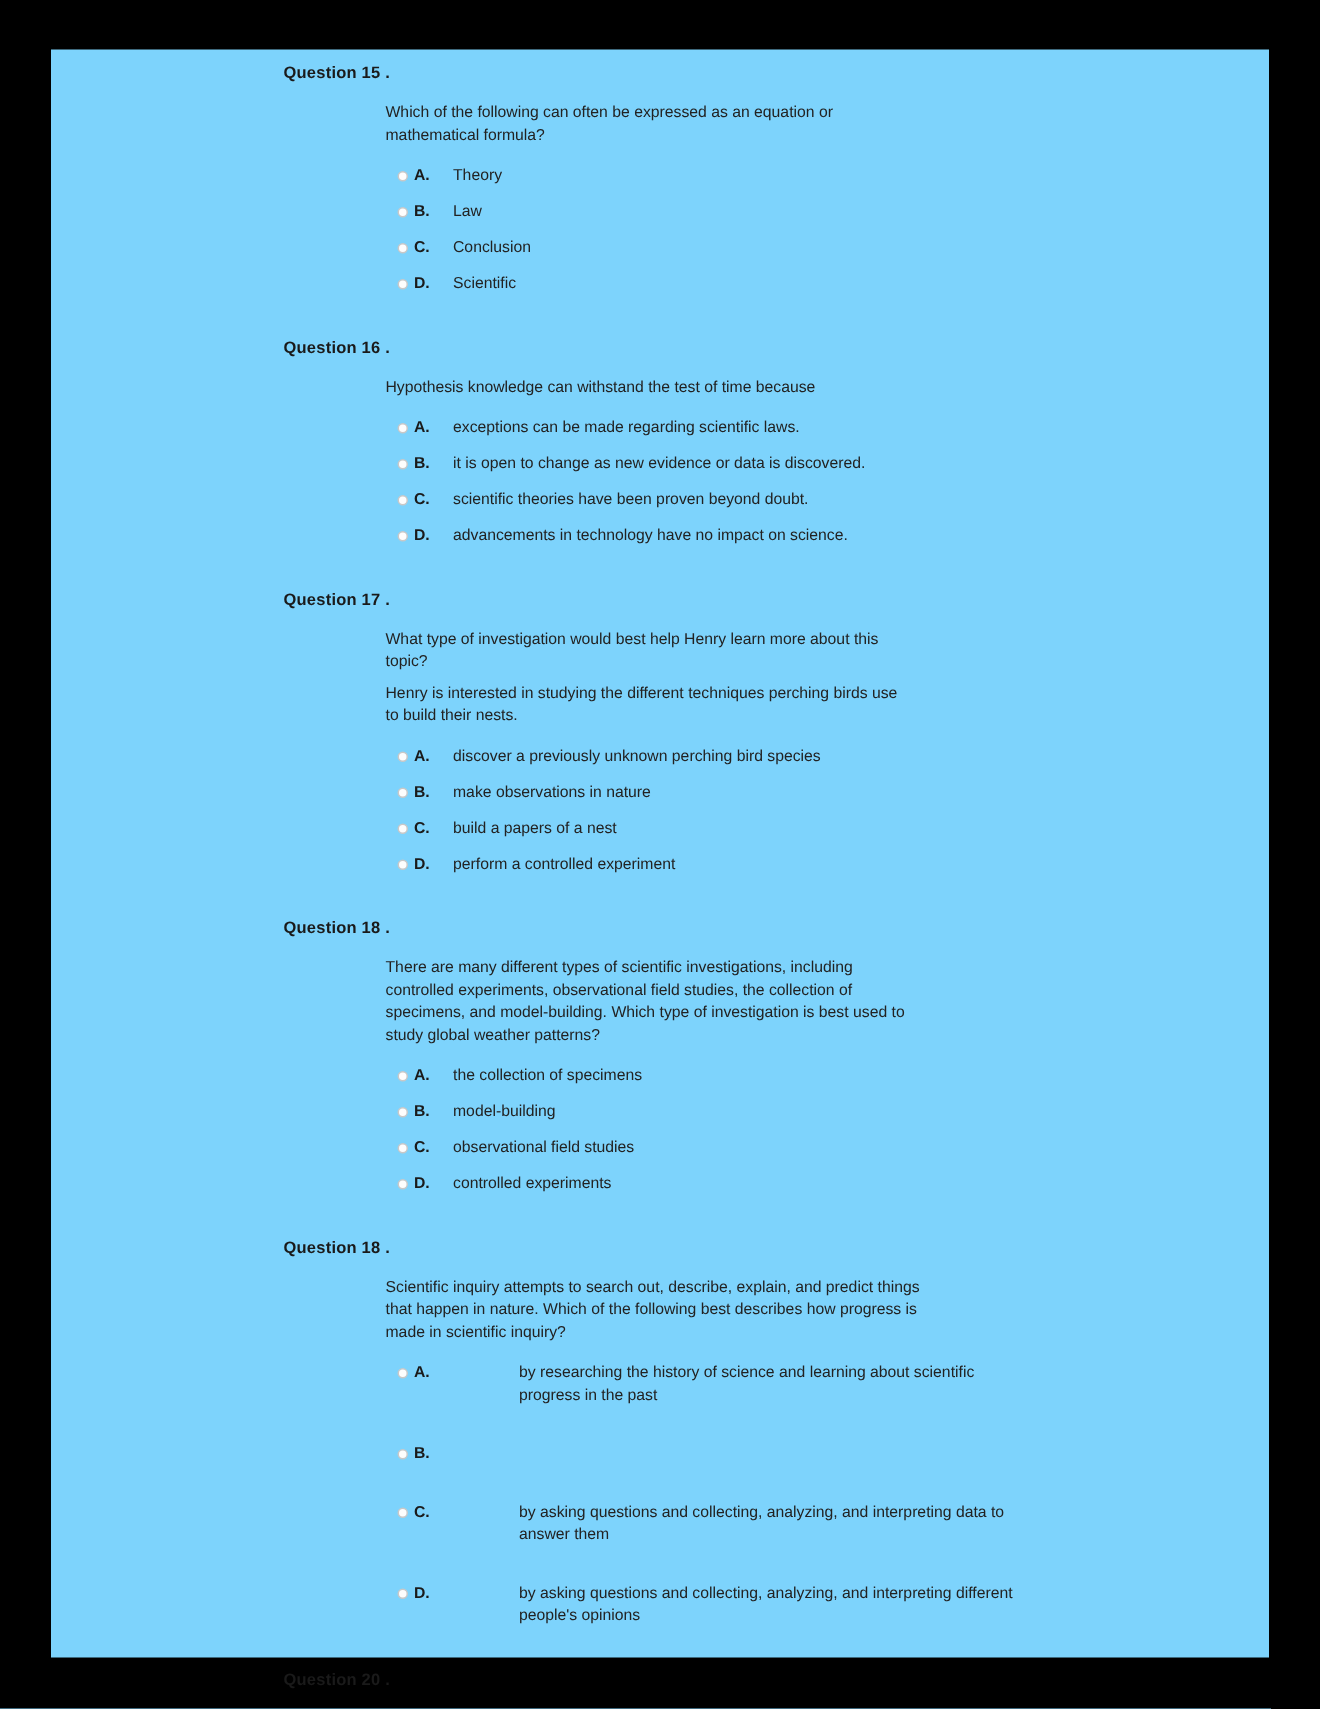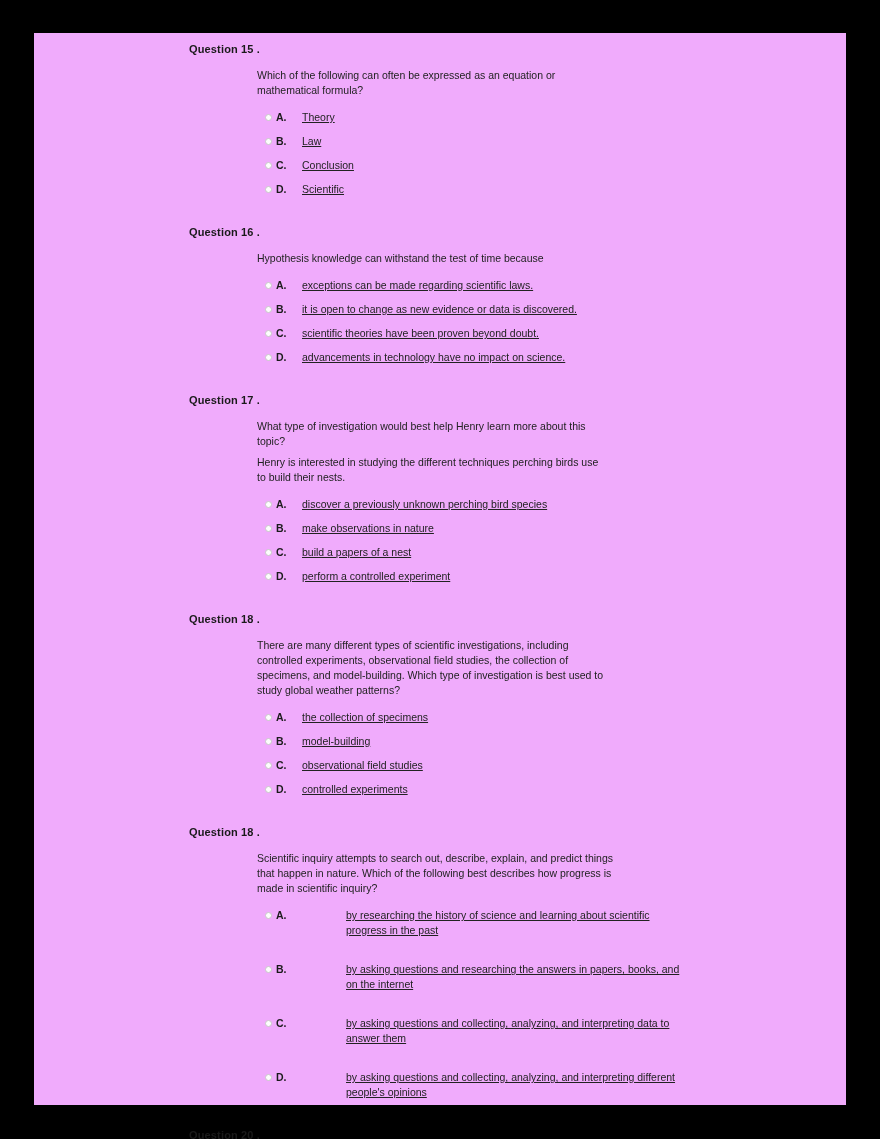--- a/index.html
+++ b/index.html
@@ -14,21 +14,21 @@
     font-family: "Liberation Sans", sans-serif;
     overflow: hidden;
   }
 
   .page-sheet {
     position: absolute;
     left: 34px;
     top: 33px;
     width: 812px;
     height: 1072px;
-    background: #f0abfc;
+    background: #7dd3fc;
   }
 
   .quiz-body {
     position: absolute;
     left: 0;
     top: 0;
     width: 812px;
     padding-top: 9px;
   }
 
@@ -111,21 +111,20 @@
     color: #1a1a1a;
     line-height: 15px;
   }
 
   .option-text {
     flex: 1 1 auto;
     font-size: 10.5px;
     color: #222222;
     line-height: 15px;
     max-width: 330px;
-    text-decoration: underline;
   }
   .options--loose .option-text {
     max-width: 340px;
     margin-left: 44px;
   }
 
   .gap-15 { height: 28px; }
   .gap-16 { height: 28px; }
   .gap-17 { height: 28px; }
   .gap-18 { height: 28px; }
@@ -259,21 +258,20 @@
           <p class="stem stem--wide">Scientific inquiry attempts to search out, describe, explain, and predict things that happen in nature. Which of the following best describes how progress is made in scientific inquiry?</p>
           <ul class="options options--loose">
             <li class="option">
               <span class="radio-dot"></span>
               <span class="option-letter">A.</span>
               <span class="option-text">by researching the history of science and learning about scientific progress in the past</span>
             </li>
             <li class="option">
               <span class="radio-dot"></span>
               <span class="option-letter">B.</span>
-              <span class="option-text">by asking questions and researching the answers in papers, books, and on the internet</span>
             </li>
             <li class="option">
               <span class="radio-dot"></span>
               <span class="option-letter">C.</span>
               <span class="option-text">by asking questions and collecting, analyzing, and interpreting data to answer them</span>
             </li>
             <li class="option">
               <span class="radio-dot"></span>
               <span class="option-letter">D.</span>
               <span class="option-text">by asking questions and collecting, analyzing, and interpreting different people's opinions</span>

